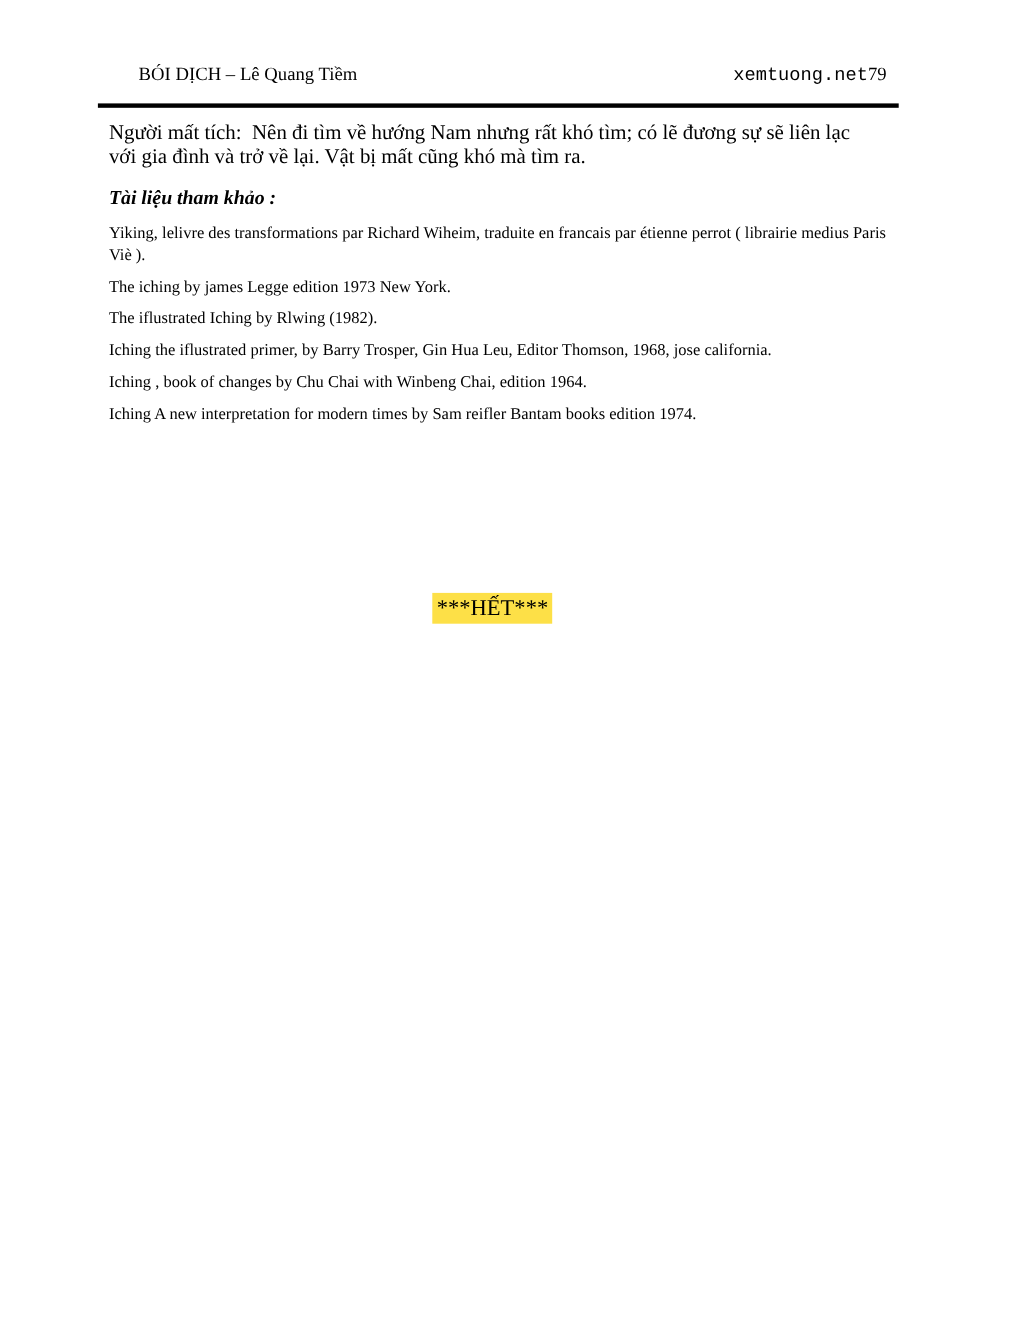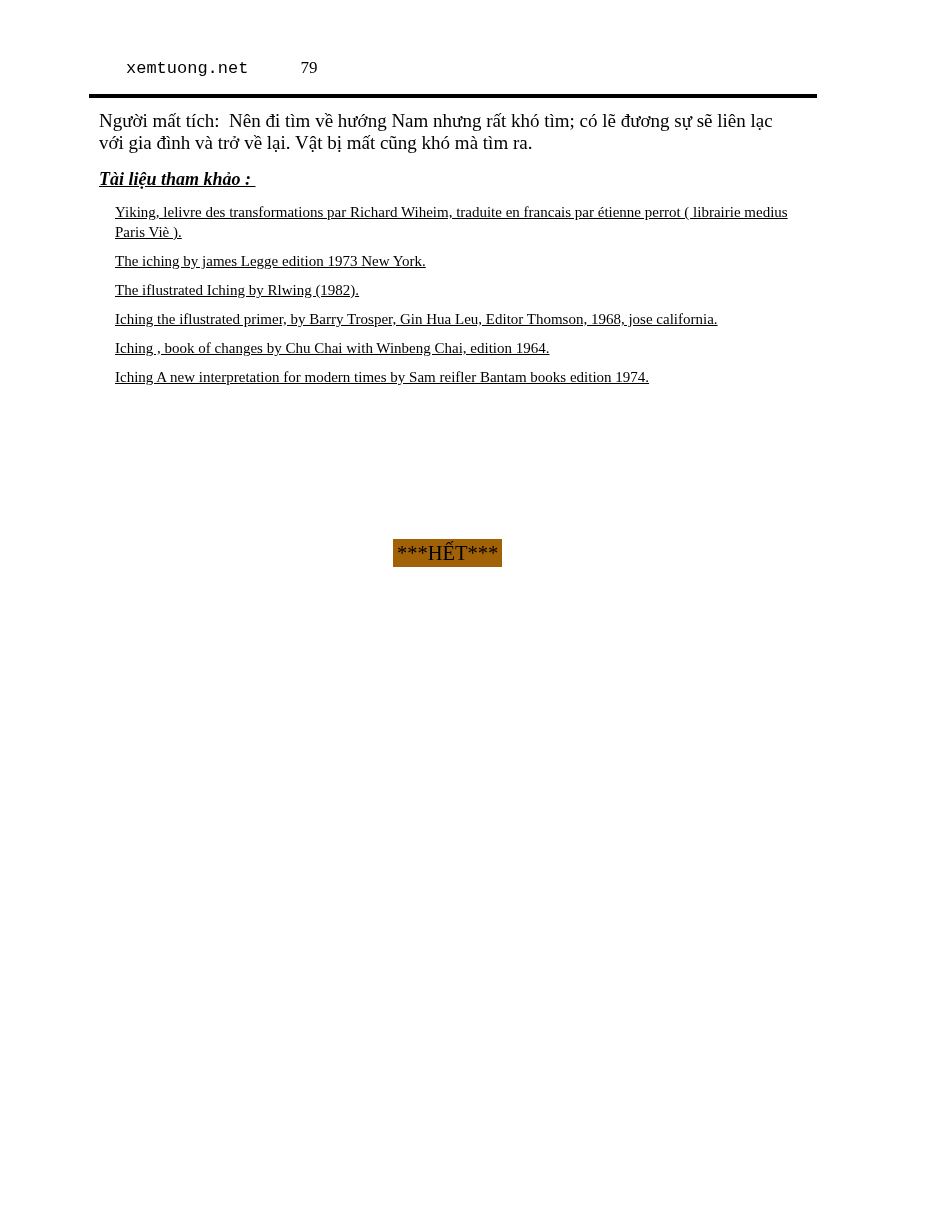--- a/index.html
+++ b/index.html
@@ -29,21 +29,20 @@
   }
   .header-title {
     flex: 1 1 auto;
   }
   .header-site {
     flex: 0 0 auto;
     font-family: Liberation Mono, monospace;
   }
   .header-pagenum {
     flex: 0 0 auto;
-    margin-left: 52px;
   }
   .header-rule {
     position: absolute;
     top: 94px;
     left: 89px;
     width: 728px;
     height: 4px;
     background: #000000;
   }
   .body-para {
@@ -55,66 +54,65 @@
     line-height: 22px;
     white-space: pre-wrap;
   }
   .ref-heading {
     position: absolute;
     top: 169px;
     left: 99px;
     font-size: 18px;
     font-weight: bold;
     font-style: italic;
-    text-decoration: underline;
     white-space: pre-wrap;
   }
   .refs {
     position: absolute;
     top: 202px;
     left: 99px;
     width: 712px;
   }
   .refs p {
-    margin: 0 0 9px 16px;
+    margin: 0 0 9px 0;
     font-size: 15px;
     line-height: 20px;
-    text-decoration: underline;
   }
   .end-marker {
     position: absolute;
     top: 539px;
     left: 393px;
     display: inline-block;
     font-size: 20.5px;
     line-height: 28px;
     padding: 0 4px;
     white-space: nowrap;
   }
 </style>
 </head>
 <body>
 
 <div class="page">
 
   <div class="header-row">
+    <span class="header-title">BÓI DỊCH – Lê Quang Tiềm</span>
     <span class="header-site">xemtuong.net</span>
     <span class="header-pagenum">79</span>
   </div>
 
   <div class="header-rule"></div>
 
   <div class="body-para">Người mất tích:  Nên đi tìm về hướng Nam nhưng rất khó tìm; có lẽ đương sự sẽ liên lạc với gia đình và trở về lại. Vật bị mất cũng khó mà tìm ra.</div>
 
   <div class="ref-heading">Tài liệu tham khảo : </div>
 
   <div class="refs">
     <p>Yiking, lelivre des transformations par Richard Wiheim, traduite en francais par étienne perrot ( librairie medius Paris Viè ).</p>
     <p>The iching by james Legge edition 1973 New York.</p>
     <p>The iflustrated Iching by Rlwing (1982).</p>
     <p>Iching the iflustrated primer, by Barry Trosper, Gin Hua Leu, Editor Thomson, 1968, jose california.</p>
     <p>Iching , book of changes by Chu Chai with Winbeng Chai, edition 1964.</p>
     <p>Iching A new interpretation for modern times by Sam reifler Bantam books edition 1974.</p>
   </div>
 
-  <div class="end-marker" style="background: #a16207;">***HẾT***</div>
+  <div class="end-marker" style="background: #fde047;">***HẾT***</div>
 
 </div>
 
 </body></html>

